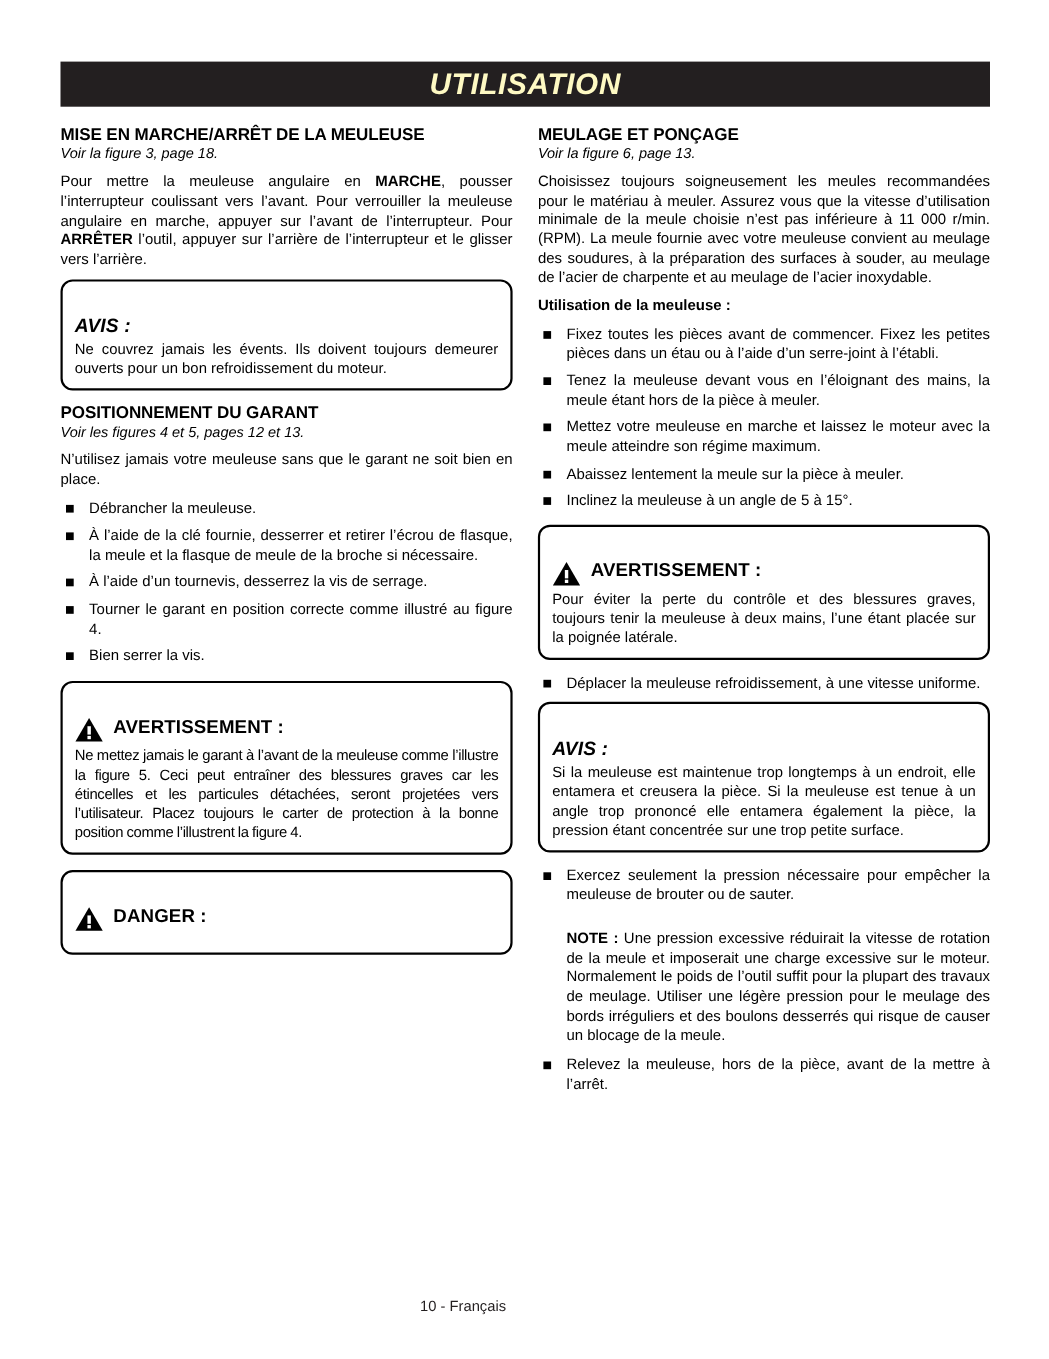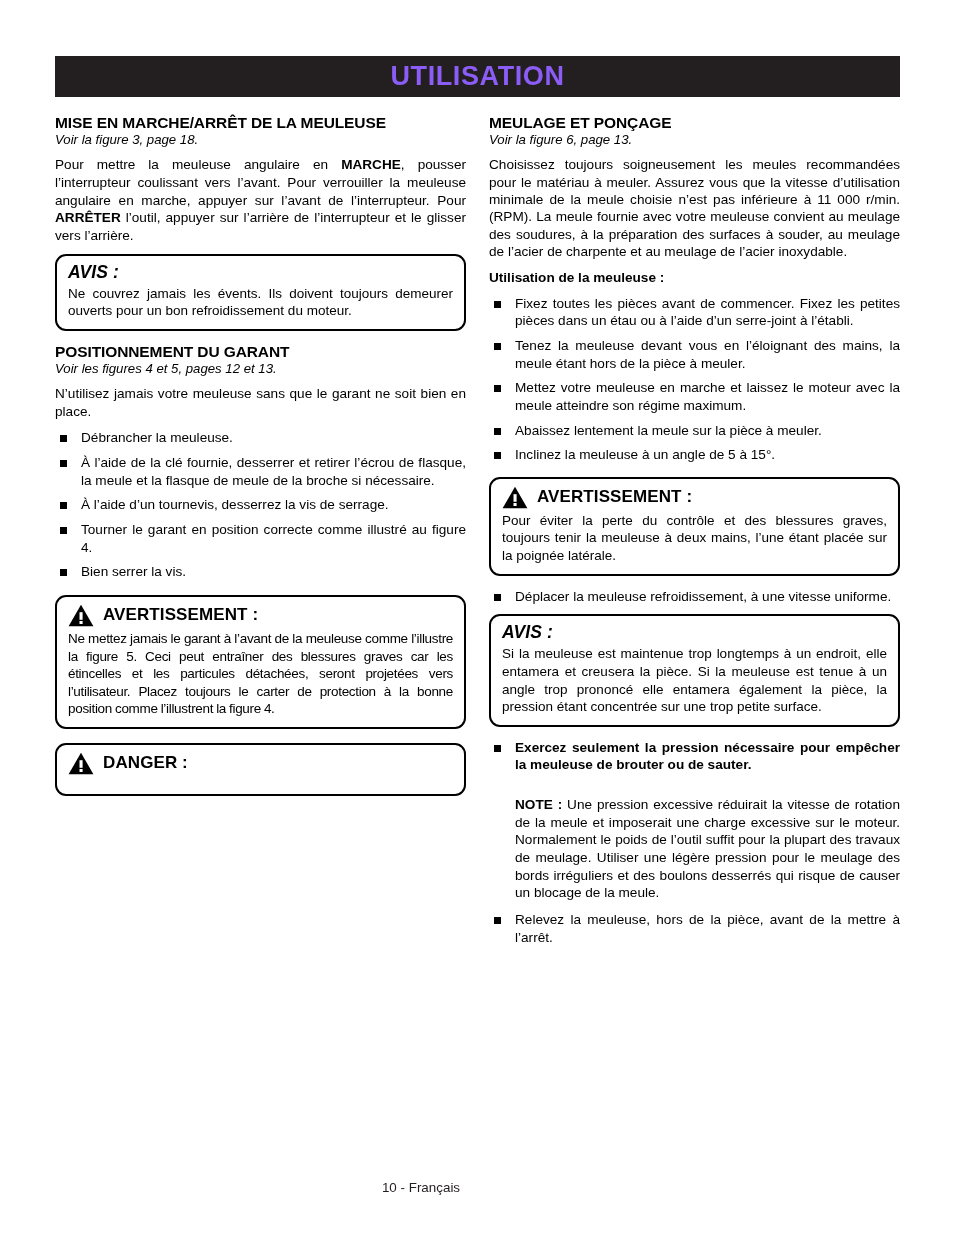--- a/index.html
+++ b/index.html
@@ -30,25 +30,26 @@
     left: 55px;
     top: 56px;
     width: 845px;
     height: 41px;
     background: #231f20;
     display: flex;
     align-items: center;
     justify-content: center;
   }
   .header-title {
-    color: #8b5cf6;
+    color: #fef9c3;
     font-size: 27px;
     font-weight: bold;
     letter-spacing: 0.6px;
     line-height: 1;
+    font-style: italic;
   }
 
   
   .col {
     position: absolute;
     top: 114px;
     width: 411px;
   }
   .col-left  { left: 55px; }
   .col-right { left: 489px; }
@@ -115,23 +116,24 @@
   
   .callout {
     border: 2.4px solid #000;
     border-radius: 11px;
     padding: 7px 11px 9px 11px;
     box-sizing: border-box;
     margin: 4px 0 12px 0;
   }
   .callout-head {
     display: flex;
-    align-items: center;
+    align-items: flex-start;
     gap: 9px;
     margin-bottom: 3px;
+    margin-top: 24px;
   }
   .callout-head .label {
     font-size: 17px;
     font-weight: bold;
     line-height: 1.1;
     letter-spacing: 0.1px;
   }
   .callout-head .label.avis {
     font-style: italic;
     font-size: 17.5px;
@@ -253,21 +255,21 @@
         <li><span class="sq"></span><span>Déplacer la meuleuse refroidissement, à une vitesse uniforme.</span></li>
       </ul>
 
     <div class="callout" style="margin-top:9px;">
       <div class="callout-head">
         <span class="label avis">AVIS :</span>
       </div>
       <p>Si la meuleuse est maintenue trop longtemps à un endroit, elle entamera et creusera la pièce. Si la meuleuse est tenue à un angle trop prononcé elle entamera également la pièce, la pression étant concentrée sur une trop petite surface.</p>
     </div>
 
-    <ul class="bullets" style="margin-bottom:0;font-weight:bold;">
+    <ul class="bullets" style="margin-bottom:0;">
         <li><span class="sq"></span><span>Exercez seulement la pression nécessaire pour empêcher la meuleuse de brouter ou de sauter.</span></li>
       </ul>
 
     <div class="note-block" style="padding-left:26px;">
       <strong>NOTE :</strong><span> Une pression excessive réduirait la vitesse de rotation de la meule et imposerait une charge excessive sur le moteur. Normalement le poids de l’outil suffit pour la plupart des travaux de meulage. Utiliser une légère pression pour le meulage des bords irréguliers et des boulons desserrés qui risque de causer un blocage de la meule.</span>
     </div>
 
     <ul class="bullets" style="margin-top:9px;">
         <li><span class="sq"></span><span>Relevez la meuleuse, hors de la pièce, avant de la mettre à l’arrêt.</span></li>
       </ul>

